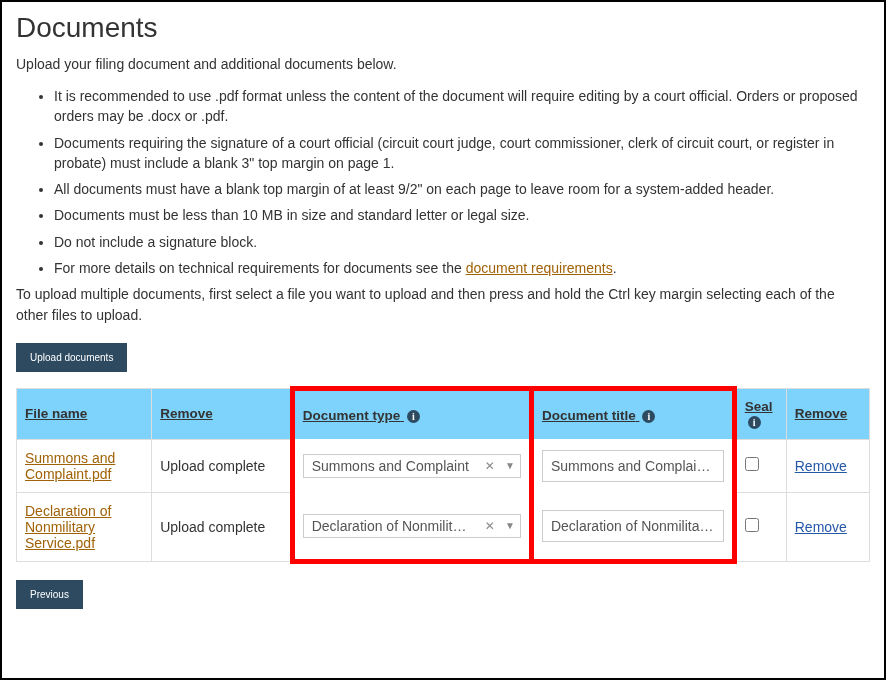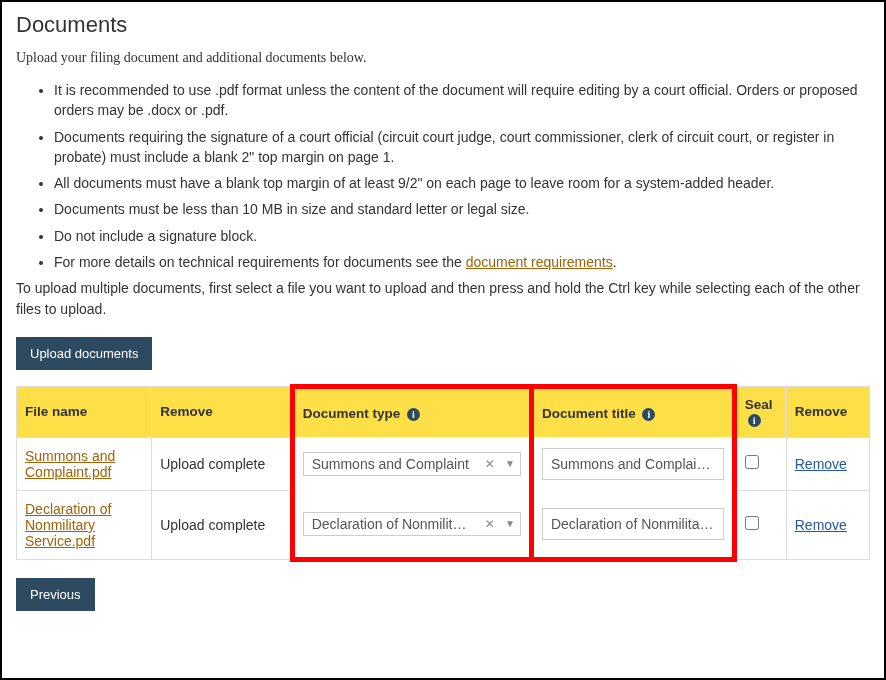--- a/index.html
+++ b/index.html
@@ -7,29 +7,28 @@
       font-family: "Helvetica Neue", Helvetica, Arial, sans-serif;
       font-size: 14px;
       color: #333;
       background: #fff;
       padding: 10px 14px;
       border: 2px solid #000;
       width: 886px;
       height: 680px;
     }
     h1 {
-      font-size: 22px;
+      font-size: 28px;
       font-weight: 500;
       color: #333;
       margin-bottom: 12px;
     }
     .intro {
       margin-bottom: 14px;
       color: #333;
-      font-family: Liberation Serif, serif;
     }
     ul.bullets {
       padding-left: 38px;
     }
     ul.bullets li {
       margin-bottom: 6px;
       line-height: 1.45;
     }
     a.link {
       color: #a16207;
@@ -37,41 +36,42 @@
     }
     .multi-text {
       margin-bottom: 18px;
       line-height: 1.45;
     }
     .btn {
       background: #2d4a61;
       color: #fff;
       border: none;
       padding: 9px 14px;
-      font-size: 13px;
+      font-size: 10px;
       cursor: pointer;
     }
     .upload-btn { margin-bottom: 14px; }
     table.docs {
       width: 100%;
       border-collapse: collapse;
       border: 1px solid #ddd;
       table-layout: fixed;
     }
     table.docs th, table.docs td {
       padding: 10px 8px;
       text-align: left;
       vertical-align: middle;
       border-right: 1px solid #ddd;
       border-bottom: 1px solid #ddd;
     }
     table.docs th {
-      background: #fde047;
+      background: #7dd3fc;
       font-weight: 700;
       font-size: 13.5px;
+      text-decoration: underline;
     }
     col.c-file   { width: 130px; }
     col.c-status { width: 135px; }
     col.c-type   { width: 230px; }
     col.c-title  { width: 195px; }
     col.c-seal   { width: 50px; }
     col.c-remove { width: 80px; }
     .info-icon {
       display: inline-block;
       width: 13px;
@@ -157,30 +157,30 @@
 <body>
 
 
 
 <h1>Documents</h1>
 
 <p class="intro">Upload your filing document and additional documents below.</p>
 
 <ul class="bullets">
   <li>It is recommended to use .pdf format unless the content of the document will require editing by a court official. Orders or proposed orders may be .docx or .pdf.</li>
-  <li>Documents requiring the signature of a court official (circuit court judge, court commissioner, clerk of circuit court, or register in probate) must include a blank 2" top margin on page 1.</li>
+  <li>Documents requiring the signature of a court official (circuit court judge, court commissioner, clerk of circuit court, or register in probate) must include a blank 3" top margin on page 1.</li>
   <li>All documents must have a blank top margin of at least 9/2" on each page to leave room for a system-added header.</li>
   <li>Documents must be less than 10 MB in size and standard letter or legal size.</li>
   <li>Do not include a signature block.</li>
   <li>
     <span>For more details on technical requirements for documents see the </span><a href="#" class="link">document requirements</a><span>.</span>
   </li>
 </ul>
 
-<p class="multi-text">To upload multiple documents, first select a file you want to upload and then press and hold the Ctrl key while selecting each of the other files to upload.</p>
+<p class="multi-text">To upload multiple documents, first select a file you want to upload and then press and hold the Ctrl key margin selecting each of the other files to upload.</p>
 
 <button class="btn upload-btn">Upload documents</button>
 
 <table class="docs">
   <colgroup>
     <col class="c-file">
       <col class="c-status">
       <col class="c-type">
       <col class="c-title">
       <col class="c-seal">

